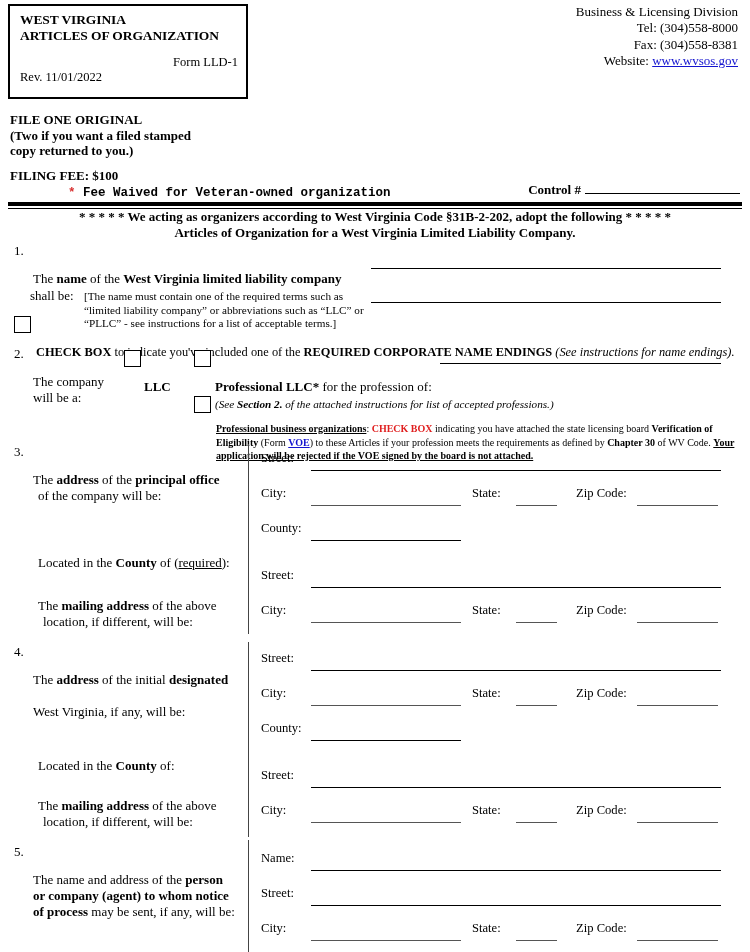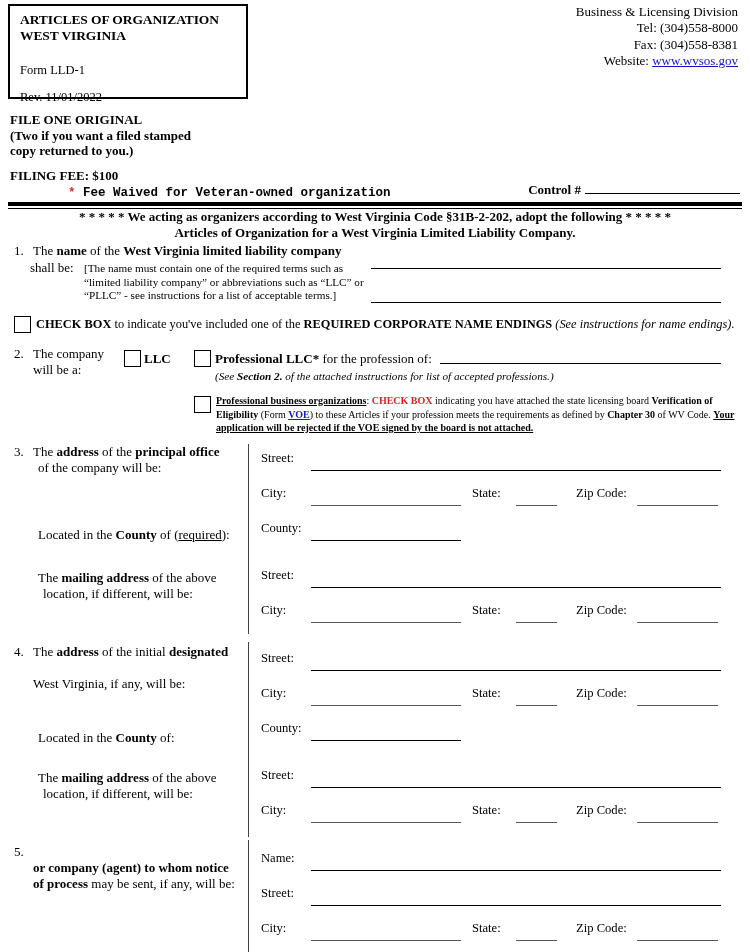--- a/index.html
+++ b/index.html
@@ -25,23 +25,22 @@
   }
   .title-box .tline {
     font-weight: bold;
     font-size: 13.5px;
     line-height: 15.5px;
     letter-spacing: -0.1px;
   }
   .title-box .fline {
     font-size: 12.5px;
     line-height: 15px;
-    margin-top: 12px;
-  }
-  .title-box .fline.first { margin-top: 20px; }
+  }
+  .title-box .fline.first { margin-top: 12px; text-align: right; }
 
   .agency {
     position: absolute;
     right: 12px; top: 4px;
     width: 340px;
     text-align: right;
     font-size: 13px;
     line-height: 16.4px;
   }
   .agency .bold { font-weight: bold; font-size: 13.5px; }
@@ -108,20 +107,21 @@
     line-height: 16px;
   }
   .num {
     position: absolute;
     font-size: 13px;
   }
   .itext {
     position: absolute;
     font-size: 13px;
     line-height: 15.5px;
+    margin-top: 28px;
   }
   .small {
     font-size: 11.2px;
     line-height: 13.6px;
   }
   b { font-weight: bold; }
   u { text-decoration: underline; }
   i { font-style: italic; }
 
   .fline-h {
@@ -151,22 +151,22 @@
     position: absolute;
     font-size: 12.6px;
   }
 </style>
 </head>
 <body>
 
 <div class="page">
 
   <div class="title-box">
+    <div class="tline">WEST VIRGINIA</div>
     <div class="tline">ARTICLES OF ORGANIZATION</div>
-    <div class="tline">WEST VIRGINIA</div>
     <div class="fline first">Form LLD-1</div>
     <div class="fline">Rev. 11/01/2022</div>
   </div>
 
   <div class="agency">
     <div>Business &amp; Licensing Division</div>
     <div>Tel: (304)558-8000</div>
     <div>Fax: (304)558-8381</div>
     <div><span>Website: </span><a class="weblink" href="#">www.wvsos.gov</a></div>
   </div>
@@ -284,20 +284,21 @@
   <div class="fline-h" style="left:311px; top:787px; width:410px;"></div>
 
   <div class="flabel" style="left:261px; top:803px;">City:</div>
   <div class="fline-grey" style="left:311px; top:822px; width:150px;"></div>
   <div class="flabel" style="left:472px; top:803px;">State:</div>
   <div class="fline-grey" style="left:516px; top:822px; width:41px;"></div>
   <div class="flabel" style="left:576px; top:803px;">Zip Code:</div>
   <div class="fline-grey" style="left:637px; top:822px; width:81px;"></div>
 
   <div class="num" style="left:14px; top:844px;">5.</div>
+  <div class="itext" style="left:33px; top:844px;"><span>The name and address of the </span><b>person</b></div>
   <div class="itext" style="left:33px; top:860px;"><b>or company (agent) to whom notice</b></div>
   <div class="itext" style="left:33px; top:876px;"><b>of process</b><span> may be sent, if any, will be:</span></div>
 
   <div class="flabel" style="left:261px; top:851px;">Name:</div>
   <div class="fline-h" style="left:311px; top:870px; width:410px;"></div>
 
   <div class="flabel" style="left:261px; top:886px;">Street:</div>
   <div class="fline-h" style="left:311px; top:905px; width:410px;"></div>
 
   <div class="flabel" style="left:261px; top:921px;">City:</div>

